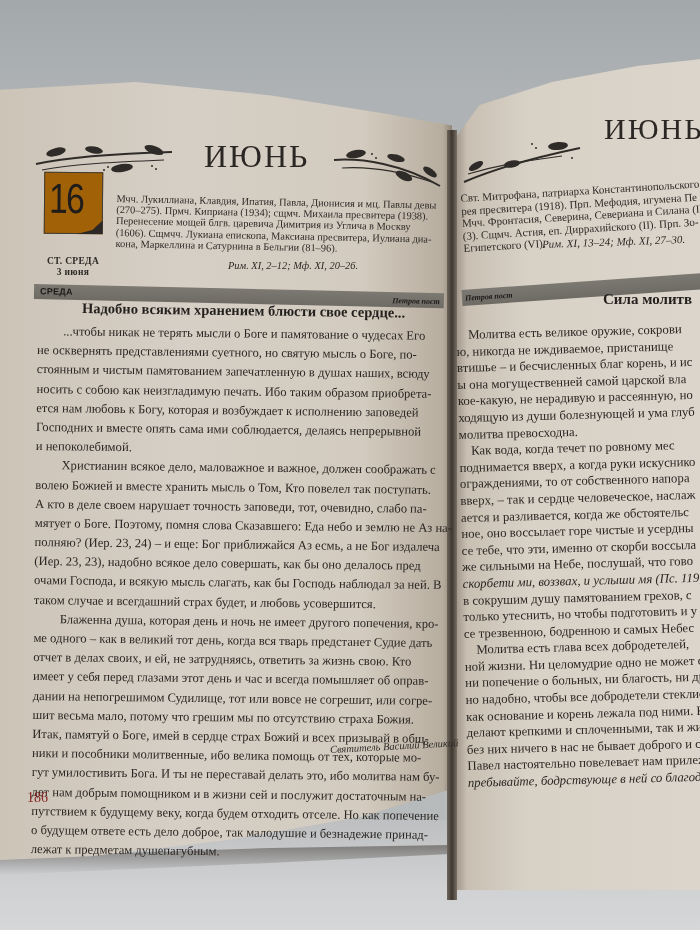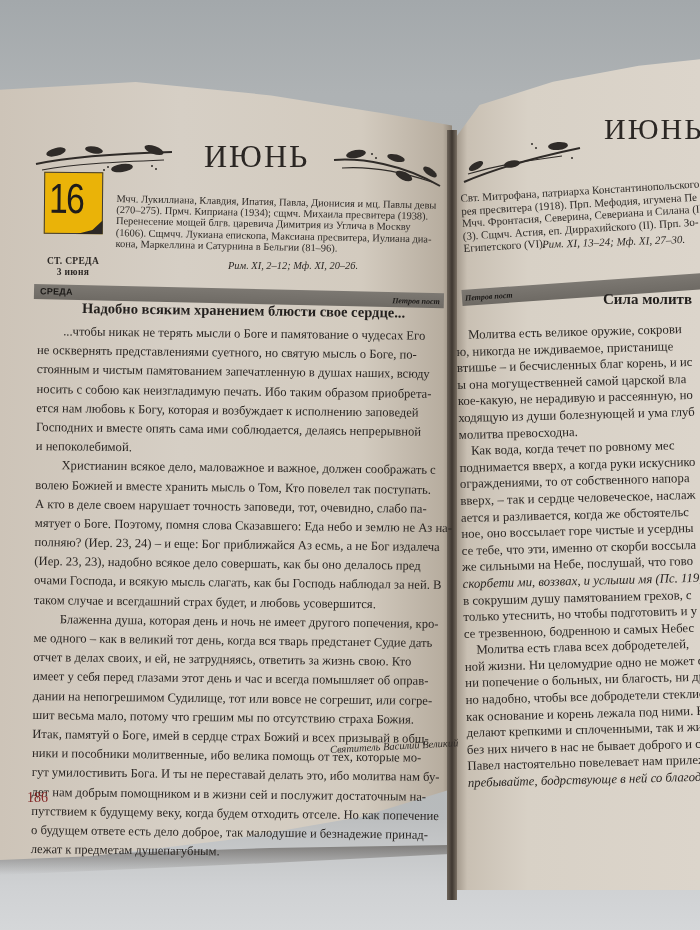--- a/index.html
+++ b/index.html
@@ -39,21 +39,21 @@
 
   .abs { position: absolute; white-space: nowrap; }
 
   .month-title {
     font-size: 32px; letter-spacing: 2px; color: #2b2724;
   }
   .ornament { position: absolute; }
 
   .date-box {
     position: absolute; left: 44px; top: 172px; width: 57px; height: 60px;
-    background: #eab308; border: 1px solid #3f3b37;
+    background: #a16207; border: 1px solid #3f3b37;
     transform: rotate(0.5deg);
   }
   .date-box .num {
     position: absolute; left: 4px; top: 2px; font-size: 42px; color: #1f1c1a;
     font-family: "Liberation Sans", sans-serif; font-weight: normal; letter-spacing: -2px;
     transform: scaleX(0.8); transform-origin: left;
   }
   .date-box .curl {
     position: absolute; right: -1px; bottom: -1px; width: 26px; height: 14px;
     background: #2c2825;

